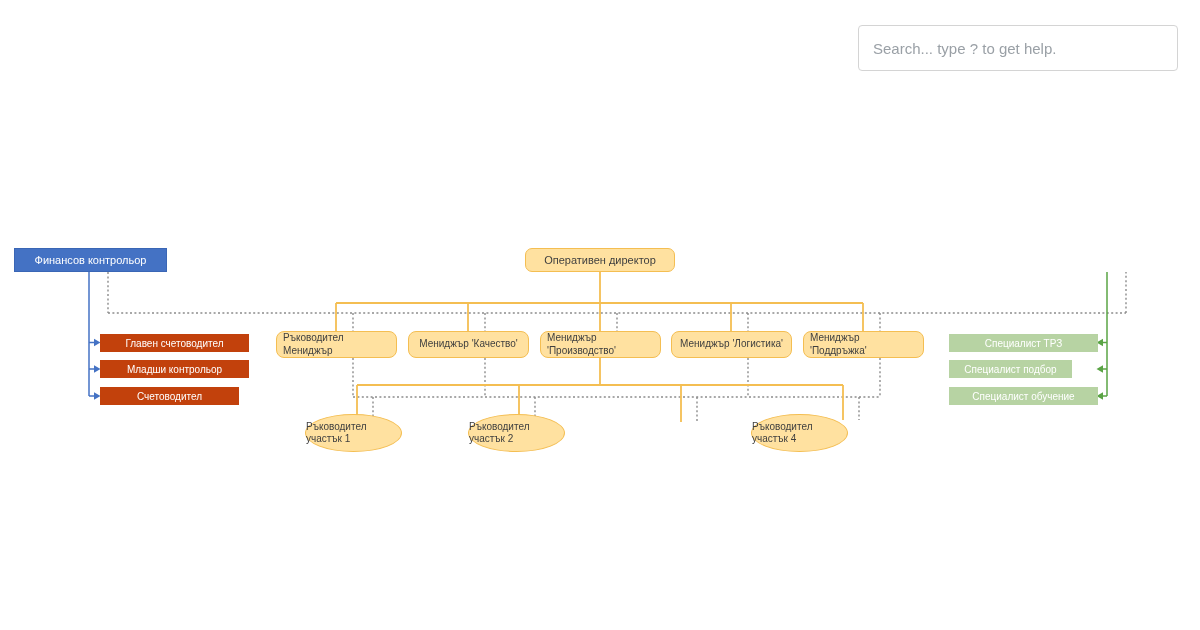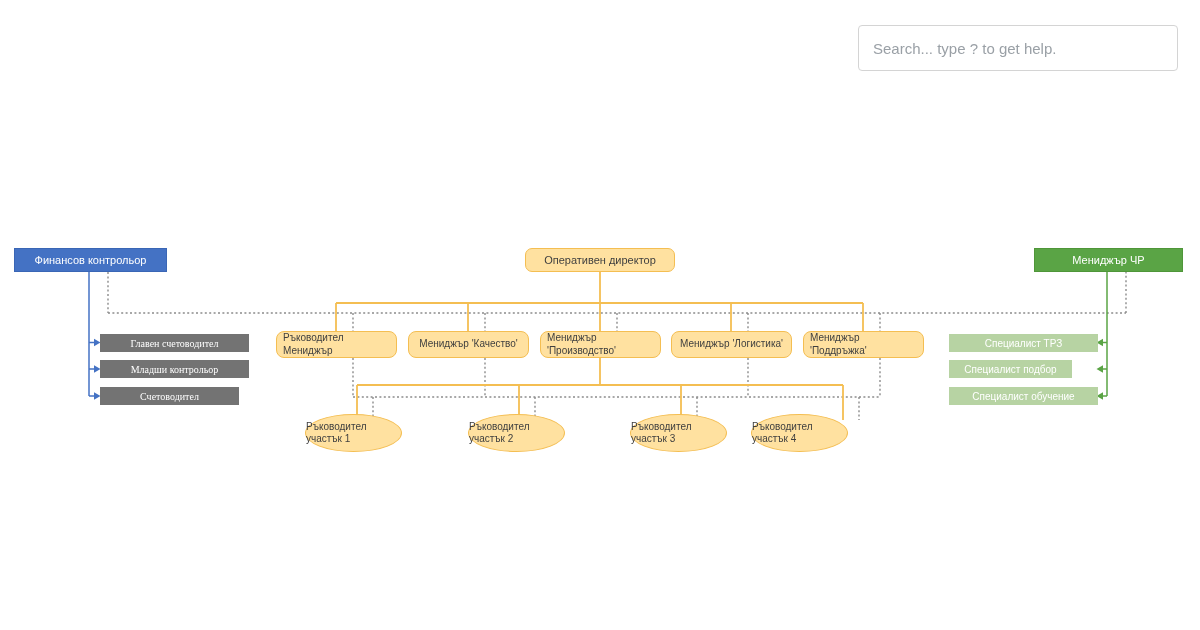--- a/index.html
+++ b/index.html
@@ -8,21 +8,21 @@
     font-family:"Liberation Sans", sans-serif;background:#ffffff;padding-left:12px;
   }
   #connectors{position:absolute;left:0;top:0;z-index:1;}
   .node{position:absolute;z-index:2;display:flex;align-items:center;justify-content:center;
     text-align:left;box-sizing:border-box;cursor:default;}
   .tbox{font-size:11px;height:24px;}
   .tbox.blue{background:#4472c4;border:1px solid #3a66b5;color:#ffffff;}
   .tbox.yellow{background:#ffe1a0;border:1.3px solid #f4be52;color:#3f3f3f;border-radius:7px;}
   .tbox.green{background:#5aa445;border:1px solid #4f9639;color:#ffffff;}
   .cbox{font-size:10px;height:18px;color:#ffffff;}
-  .cbox.blue{background:#737373;font-family:Liberation Serif, serif;}
+  .cbox.blue{background:#c2410c;}
   .cbox.green{background:#b7d3a3;}
   .mbox{width:121px;height:27px;background:#ffe1a0;border:1.3px solid #f4be52;
     border-radius:8px;color:#3f3f3f;font-size:10px;line-height:1.22;padding:1px 6px;}
   .ebox{width:97px;height:38px;background:#ffe1a0;border:1.3px solid #f4be52;
     border-radius:50%;color:#3f3f3f;font-size:10px;line-height:1.22;}
   #search{
     position:absolute;left:858px;top:25px;width:320px;height:46px;z-index:3;
     box-sizing:border-box;border:1px solid #d4d4d4;border-radius:4px;
     padding:0 14px;font-size:15px;color:#333333;outline:none;
     font-family:"Liberation Sans", sans-serif;background:#ffffff;
@@ -98,23 +98,20 @@
       <polygon points="1103,392.3 1096.5,396 1103,399.7"></polygon>
     </g>
   </svg>
 
   <div class="node tbox blue" style="left:14px;top:248px;width:153px">
     <span>Финансов контрольор</span>
   </div>
   <div class="node tbox yellow" style="left:525px;top:248px;width:150px">
     <span>Оперативен директор</span>
   </div>
-  <div class="node tbox green" style="left:1034px;top:248px;width:149px">
-    <span>Мениджър ЧР</span>
-  </div>
 
   <div class="node cbox blue" style="left:100px;top:334px;width:149px">
     <span>Главен счетоводител</span>
   </div>
   <div class="node cbox blue" style="left:100px;top:360px;width:149px">
     <span>Младши контрольор</span>
   </div>
   <div class="node cbox blue" style="left:100px;top:387px;width:139px">
     <span>Счетоводител</span>
   </div>
@@ -134,23 +131,20 @@
   <div class="node mbox" style="left:803px;top:331px">
     <span>Мениджър 'Поддръжка'</span>
   </div>
 
   <div class="node ebox" style="left:305px;top:414px">
     <span>Ръководител участък 1</span>
   </div>
   <div class="node ebox" style="left:468px;top:414px">
     <span>Ръководител участък 2</span>
   </div>
-  <div class="node ebox" style="left:630px;top:414px">
-    <span>Ръководител участък 3</span>
-  </div>
   <div class="node ebox" style="left:751px;top:414px">
     <span>Ръководител участък 4</span>
   </div>
 
   <div class="node cbox green" style="left:949px;top:334px;width:149px">
     <span>Специалист ТРЗ</span>
   </div>
   <div class="node cbox green" style="left:949px;top:360px;width:123px">
     <span>Специалист подбор</span>
   </div>

